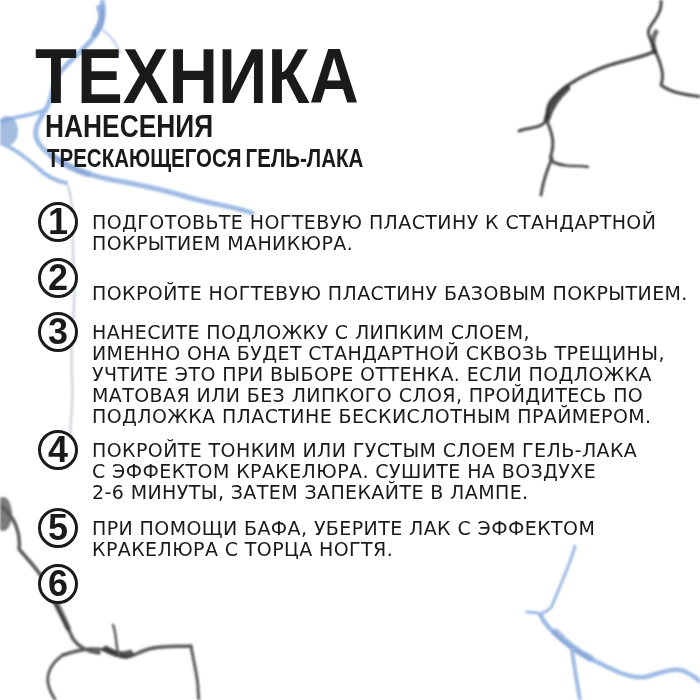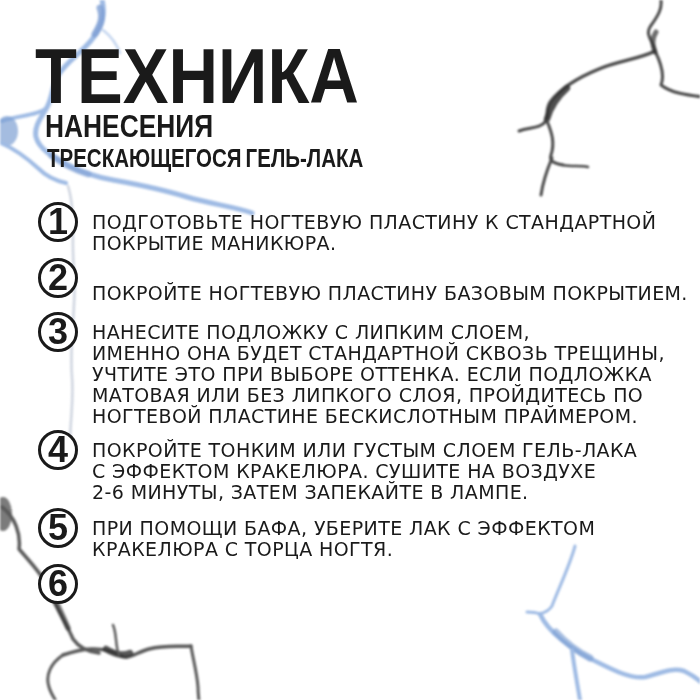--- a/index.html
+++ b/index.html
@@ -91,21 +91,21 @@
   <div class="hdr h1">ТЕХНИКА</div>
   <div class="hdr h2">НАНЕСЕНИЯ</div>
   <div class="hdr h3">ТРЕСКАЮЩЕГОСЯ ГЕЛЬ-ЛАКА</div>
 
   <div class="step s1">
     <div class="badge">
         <span>1</span>
       </div>
     <div class="txt">
       <div class="ln">ПОДГОТОВЬТЕ НОГТЕВУЮ ПЛАСТИНУ К СТАНДАРТНОЙ</div>
-      <div class="ln">ПОКРЫТИЕ МАНИКЮРА.</div>
+      <div class="ln">ПОКРЫТИЕМ МАНИКЮРА.</div>
     </div>
   </div>
 
   <div class="step s2 single">
     <div class="badge">
         <span>2</span>
       </div>
     <div class="txt">
       <div class="ln">ПОКРОЙТЕ НОГТЕВУЮ ПЛАСТИНУ БАЗОВЫМ ПОКРЫТИЕМ.</div>
     </div>
@@ -113,21 +113,21 @@
 
   <div class="step s3">
     <div class="badge">
         <span>3</span>
       </div>
     <div class="txt">
       <div class="ln">НАНЕСИТЕ ПОДЛОЖКУ С ЛИПКИМ СЛОЕМ,</div>
       <div class="ln">ИМЕННО ОНА БУДЕТ СТАНДАРТНОЙ СКВОЗЬ ТРЕЩИНЫ,</div>
       <div class="ln">УЧТИТЕ ЭТО ПРИ ВЫБОРЕ ОТТЕНКА. ЕСЛИ ПОДЛОЖКА</div>
       <div class="ln">МАТОВАЯ ИЛИ БЕЗ ЛИПКОГО СЛОЯ, ПРОЙДИТЕСЬ ПО</div>
-      <div class="ln">НОГТЕВОЙ ПЛАСТИНЕ БЕСКИСЛОТНЫМ ПРАЙМЕРОМ.</div>
+      <div class="ln">ПОДЛОЖКА ПЛАСТИНЕ БЕСКИСЛОТНЫМ ПРАЙМЕРОМ.</div>
     </div>
   </div>
 
   <div class="step s4">
     <div class="badge">
         <span>4</span>
       </div>
     <div class="txt">
       <div class="ln">ПОКРОЙТЕ ТОНКИМ ИЛИ ГУСТЫМ СЛОЕМ ГЕЛЬ-ЛАКА</div>
       <div class="ln">С ЭФФЕКТОМ КРАКЕЛЮРА. СУШИТЕ НА ВОЗДУХЕ</div>

